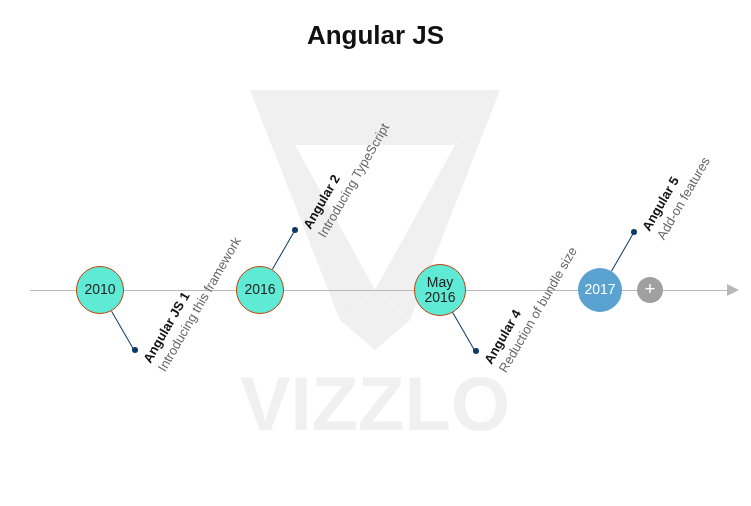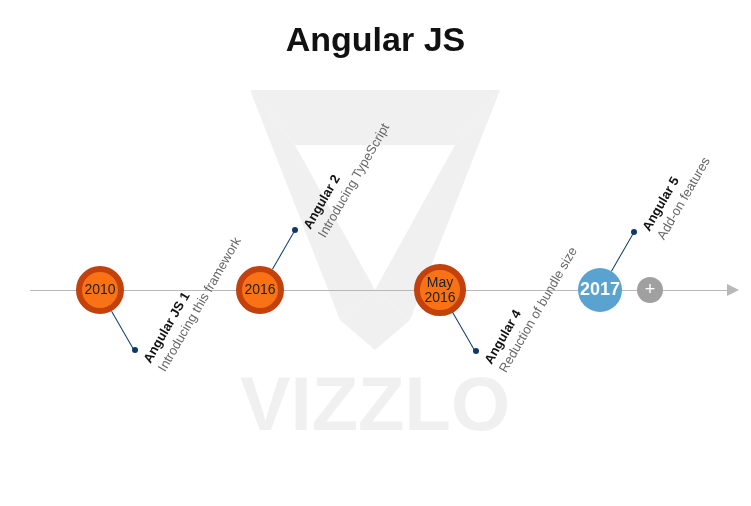--- a/index.html
+++ b/index.html
@@ -11,21 +11,21 @@
     font-family: "Helvetica Neue", Arial, sans-serif;
     overflow: hidden;
     position: relative;
   }
   .title {
     position: absolute;
     top: 20px;
     left: 0;
     right: 0;
     text-align: center;
-    font-size: 34px;
+    font-size: 26px;
     font-weight: 700;
     color: #111;
   }
   .watermark {
     position: absolute;
     top: 90px;
     left: 170px;
     width: 410px;
     height: 370px;
     opacity: 0.12;
@@ -54,31 +54,31 @@
     transform: translate(-50%, -50%);
     border-radius: 50%;
     display: flex;
     align-items: center;
     justify-content: center;
     text-align: center;
     box-sizing: border-box;
     line-height: 1.1;
   }
   .node.open {
-    background: #f97316;
-    border: 6px solid #c2410c;
+    background: #5eead4;
+    border: 1px solid #c2410c;
     color: #222;
     font-size: 14px;
   }
   .node.filled {
     background: #5aa3d0;
     color: #fff;
     border: none;
-    font-size: 18px;
-    font-weight: 700;
+    font-size: 14px;
+    font-weight: 400;
   }
   .node.plus {
     background: #a0a0a0;
     color: #fff;
     font-size: 18px;
     border: none;
   }
   .leader {
     position: absolute;
     background: #0c3a66;

